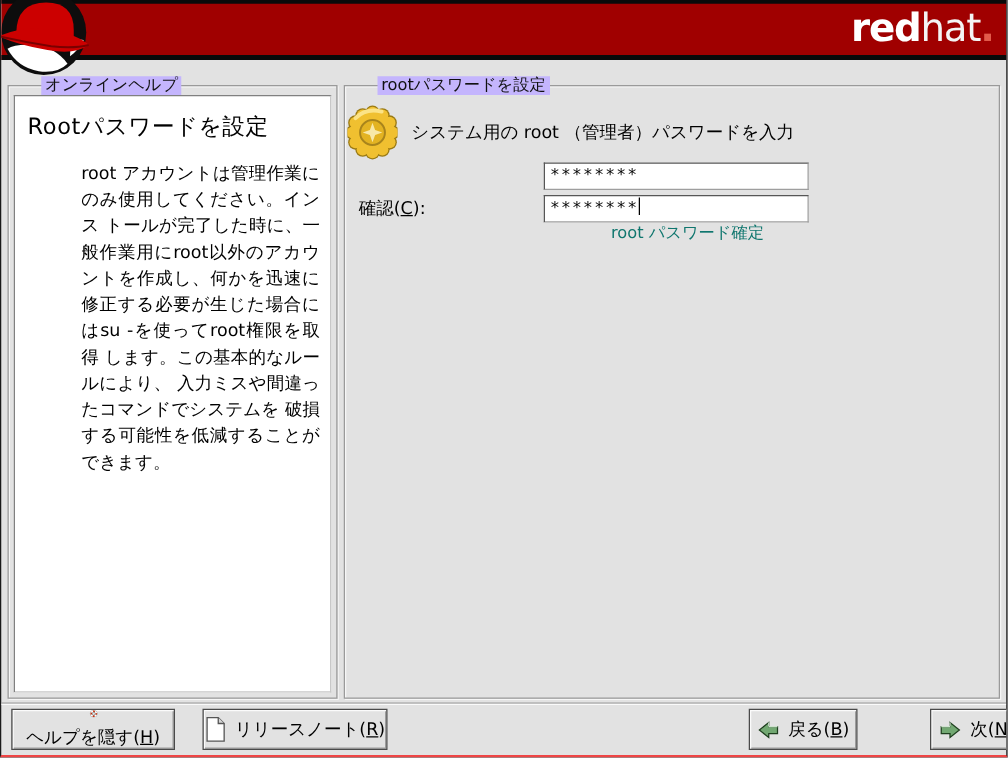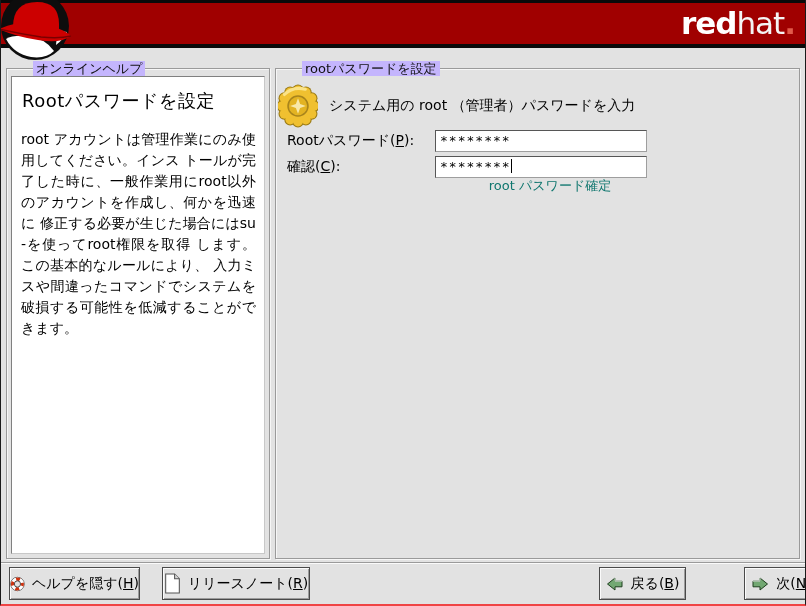--- a/index.html
+++ b/index.html
@@ -39,21 +39,21 @@
   .help-frame { left:5px; top:68px; width:264px; height:491px; }
   .main-frame { left:274px; top:68px; width:525px; height:491px; }
 
   .help-viewer {
     position:absolute; left:4px; top:7px; right:4px; bottom:4px;
     background:#fff;
     border:1px solid #808080; border-right-color:#c8c8c8; border-bottom-color:#c8c8c8;
     padding:10px 8px 8px 9px; overflow:hidden;
   }
   .help-title { font-size:18px; font-weight:normal; color:#000; margin:2px 0 16px 1px; letter-spacing:0.5px; }
-  .help-body  { font-size:14px; line-height:21px; color:#000; text-align:justify; }
+  .help-body  { font-size:14px; line-height:21px; color:#000; text-align:justify;margin-left:44px; }
 
   
   .instruction-row { position:absolute; left:2px; top:15px; display:flex; align-items:center; }
   .instruction-text { margin-left:11px; font-size:14px; color:#000; }
 
   .field-label { position:absolute; left:11px; font-size:14px; color:#000; white-space:nowrap; }
   .mnemonic { text-decoration:underline; }
 
   .entry {
     position:absolute; left:159px; width:212px; height:22px;
@@ -71,21 +71,21 @@
   .separator { position:absolute; left:0; right:0; top:562px; height:2px;
     border-top:1px solid #9a9a9a; border-bottom:1px solid #fafafa; }
 
   .btn {
     position:absolute; top:567px; height:33px;
     background:#e2e2e2; border:1px solid #4a4a4a;
     box-shadow:inset 1px 1px 0 #fbfbfb, inset -1px -1px 0 #9c9c9c;
     display:flex; align-items:center; justify-content:center; gap:7px;
     font-size:14px; color:#000; cursor:default; white-space:nowrap;
   }
-  .btn-hide-help { left:8px;  width:131px; }
+  .btn-hide-help { left:8px;  width:131px;flex-direction:column; }
   .btn-release  { left:161px; width:148px; }
   .btn-back     { left:598px; width:87px; }
   .btn-next     { left:743px; width:75px; }
 </style>
 </head>
 <body>
 
 <div class="window">
 
   <div class="banner"></div>
@@ -144,21 +144,20 @@
             <circle cx="26.5" cy="8" r="4.6"></circle>
             <circle cx="32" cy="13.5" r="4.6"></circle>
         </g>
         <path d="M6 10 Q14 2 26 5" stroke="#fbe387" stroke-width="3" fill="none" stroke-linecap="round"></path>
         <circle cx="19" cy="21" r="9.5" fill="#e3b322" stroke="#a8841c" stroke-width="1.5"></circle>
         <path d="M19 13.5 L21 19 L26.5 21 L21 23 L19 28.5 L17 23 L11.5 21 L17 19 Z" fill="#f8e8a8"></path>
       </svg>
       <span class="instruction-text">システム用の root （管理者）パスワードを入力</span>
     </div>
 
-    <div class="field-label" style="top:63px;"><span>Rootパスワード(</span><span class="mnemonic">P</span><span>):</span></div>
     <div class="entry" style="top:61px;"><span>********</span></div>
 
     <div class="field-label" style="top:89px;"><span>確認(</span><span class="mnemonic">C</span><span>):</span></div>
     <div class="entry" style="top:87px;"><span>********</span><span class="caret"></span></div>
 
     <div class="status-text">root パスワード確定</div>
   </div>
 
   <div class="separator"></div>
 

